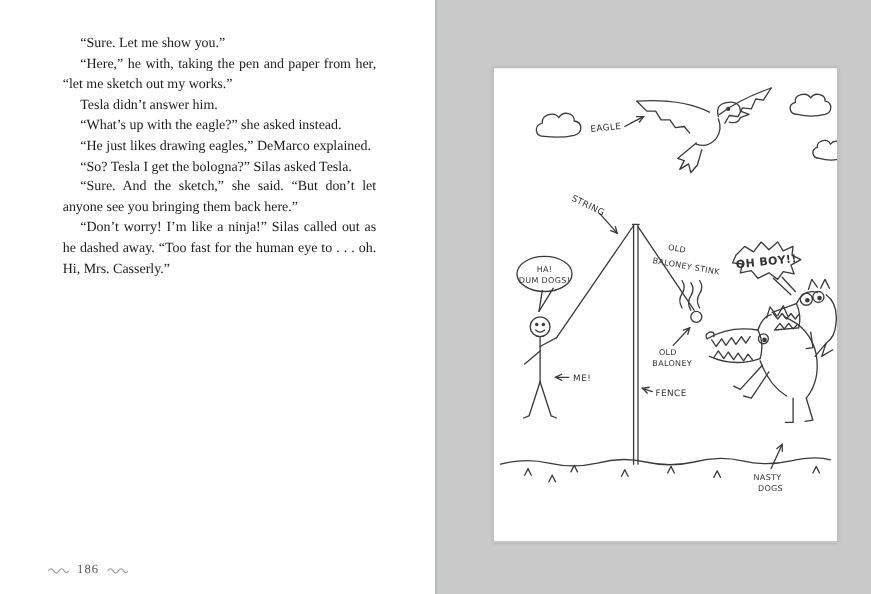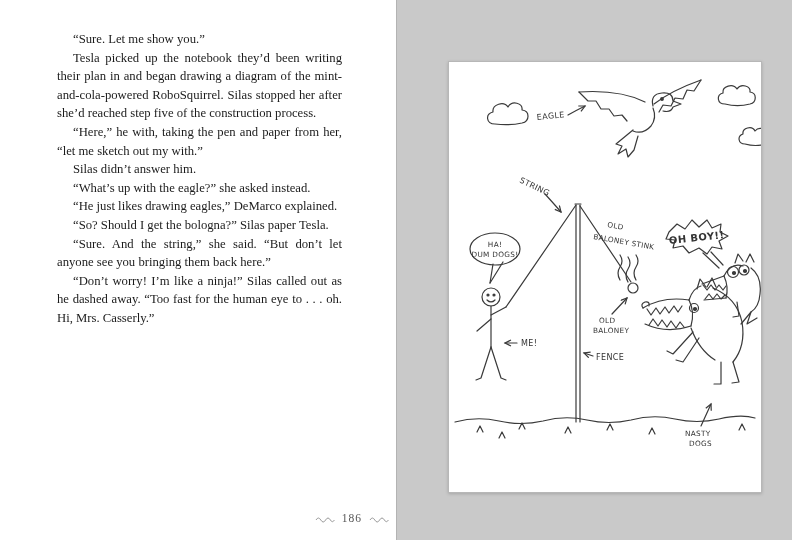--- a/index.html
+++ b/index.html
@@ -5,48 +5,47 @@
   html,body{margin:0;padding:0;background:#ffffff;}
   .spread{position:relative;width:792px;height:540px;overflow:hidden;background:#15803d;
           font-family:"Liberation Serif", serif;}
   
   .left-page{position:absolute;left:0;top:0;width:396px;height:540px;background:#ffffff;}
   .text-block{position:absolute;left:57px;right:54px;top:30px;
               font-size:12.7px;line-height:18.6px;color:#1b1b1b;
               text-align:justify;text-justify:inter-word;hyphens:auto;}
   .text-block p{margin:0;text-indent:16px;}
   .text-block .em{}
-  .folio{position:absolute;left:0;right:0;bottom:16px;text-align:right;
+  .folio{position:absolute;left:0;right:0;bottom:16px;text-align:left;
          font-size:11.5px;color:#555;letter-spacing:1px;margin-left:36px;}
   .folio .sq{vertical-align:middle;margin:0 7px;}
   
   .right-panel{position:absolute;left:396px;top:0;width:396px;height:540px;
                background:#c9c9c9;border-left:1px solid #b3b3b3;}
   .illustration{position:absolute;left:51px;top:61px;width:312px;height:430px;
                 background:#ffffff;border:1px solid #b7b7b7;box-shadow:0 1px 3px rgba(0,0,0,.18);}
   .illustration svg{display:block;}
   .lbl{font-family:"DejaVu Sans", sans-serif;font-size:8px;fill:#333;letter-spacing:.4px;}
   .lbl-sm{font-family:"DejaVu Sans", sans-serif;font-size:7.3px;fill:#333;letter-spacing:.3px;}
   .ohboy{font-family:"DejaVu Sans", sans-serif;font-size:10px;font-weight:bold;fill:#333;letter-spacing:.4px;}
 </style>
 </head>
 <body>
 
 <div class="spread">
 
   <div class="left-page">
     <div class="text-block">
         <p>“Sure. Let me show you.”</p>
-        <p>Tesla picked up the notebook they’d been writing their plan in and began drawing a diagram of the mint-and-cola-powered RoboSquirrel. Silas stopped her after she’d reached step five of the construction process.</p>
-        <p><span>“Here,” he with, taking the pen and paper from her, “let me sketch out </span><span class="em">my</span><span> with.”</span></p>
-        <p>Silas didn’t answer him.</p>
+        <p><span>“Here,” he with, taking the pen and paper from her, “let me sketch out </span><span class="em">my</span><span> works.”</span></p>
+        <p>Tesla didn’t answer him.</p>
         <p>“What’s up with the eagle?” she asked instead.</p>
         <p>“He just likes drawing eagles,” DeMarco explained.</p>
-        <p>“So? Should I get the bologna?” Silas paper Tesla.</p>
-        <p>“Sure. And the string,” she said. “But don’t let anyone see you bringing them back here.”</p>
+        <p>“So? Tesla I get the bologna?” Silas asked Tesla.</p>
+        <p>“Sure. And the sketch,” she said. “But don’t let anyone see you bringing them back here.”</p>
         <p>“Don’t worry! I’m like a ninja!” Silas called out as he dashed away. “Too fast for the human eye to . . . oh. Hi, Mrs. Casserly.”</p>
       </div>
     <div class="folio">
       <svg class="sq" width="20" height="7">
         <path d="M1,4 q2.4,-4 4.8,0 q2.4,4 4.8,0 q2.4,-4 4.8,0 q2,3.4 4,0" stroke="#9a9a9a" fill="none" stroke-width="1"></path>
       </svg><span>186</span><svg class="sq" width="20" height="7">
         <path d="M1,4 q2.4,-4 4.8,0 q2.4,4 4.8,0 q2.4,-4 4.8,0 q2,3.4 4,0" stroke="#9a9a9a" fill="none" stroke-width="1"></path>
       </svg>
     </div>
   </div>

